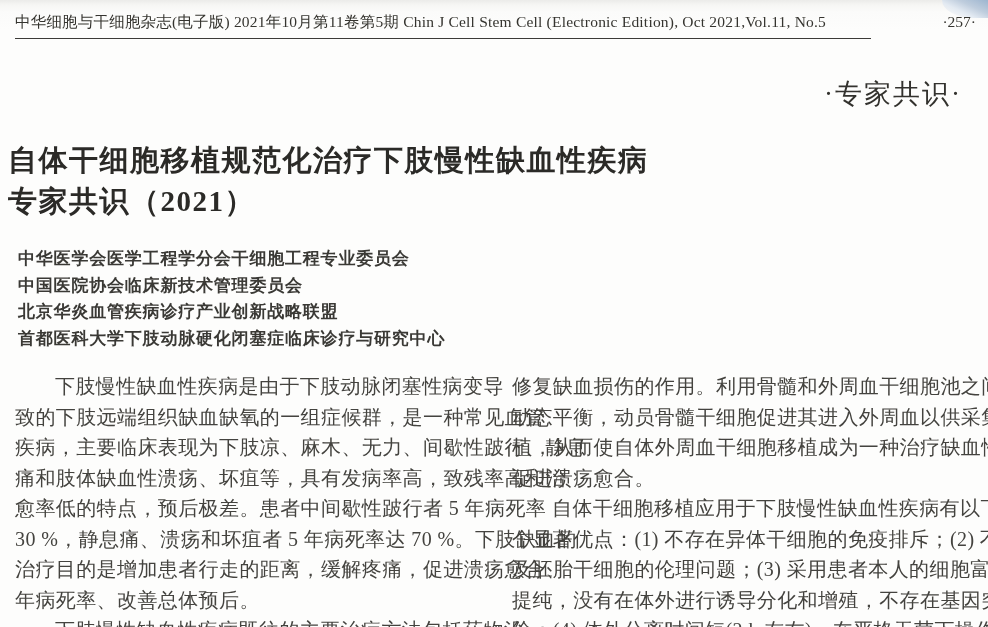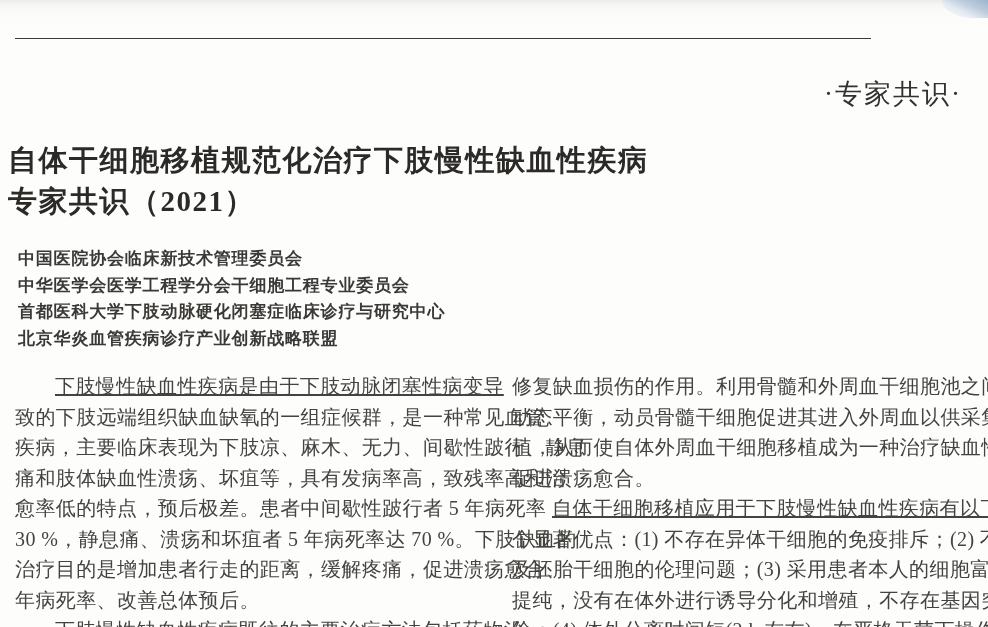--- a/index.html
+++ b/index.html
@@ -87,45 +87,49 @@
     letter-spacing: 0.4px;
     color: #44433f;
   }
   .column.left { margin-right: 34px; }
   .line {
     width: 100%;
     text-align: justify;
     text-align-last: justify;
     white-space: nowrap;
   }
-  .line.indent { text-indent: 2em; text-decoration: underline; }
+  .line.indent { text-indent: 2em; }
   .line.para-end { text-align-last: left; }
 </style>
 </head>
 <body>
 
 <div class="page">
 
   <div class="corner-patch"></div>
 
+  <div class="header-row">
+    <span class="journal-line">中华细胞与干细胞杂志(电子版) 2021年10月第11卷第5期 Chin J Cell Stem Cell (Electronic Edition), Oct 2021,Vol.11, No.5</span>
+    <span class="page-number">·257·</span>
+  </div>
 
   <div class="header-rule"></div>
 
   <div class="section-label">·专家共识·</div>
 
   <div class="title-block">
     <div>自体干细胞移植规范化治疗下肢慢性缺血性疾病</div>
     <div>专家共识（2021）</div>
   </div>
 
   <div class="affiliations">
+    <div>中华医学会医学工程学分会干细胞工程专业委员会</div>
     <div>中国医院协会临床新技术管理委员会</div>
-    <div>中华医学会医学工程学分会干细胞工程专业委员会</div>
+    <div>北京华炎血管疾病诊疗产业创新战略联盟</div>
     <div>首都医科大学下肢动脉硬化闭塞症临床诊疗与研究中心</div>
-    <div>北京华炎血管疾病诊疗产业创新战略联盟</div>
   </div>
 
   <div class="body-columns">
     <div class="column left">
       <div class="line indent">下肢慢性缺血性疾病是由于下肢动脉闭塞性病变导</div>
       <div class="line">致的下肢远端组织缺血缺氧的一组症候群，是一种常见血管</div>
       <div class="line">疾病，主要临床表现为下肢凉、麻木、无力、间歇性跛行、静息</div>
       <div class="line">痛和肢体缺血性溃疡、坏疽等，具有发病率高，致残率高和治</div>
       <div class="line">愈率低的特点，预后极差。患者中间歇性跛行者 5 年病死率</div>
       <div class="line">30 %，静息痛、溃疡和坏疽者 5 年病死率达 70 %。下肢缺血的</div>

